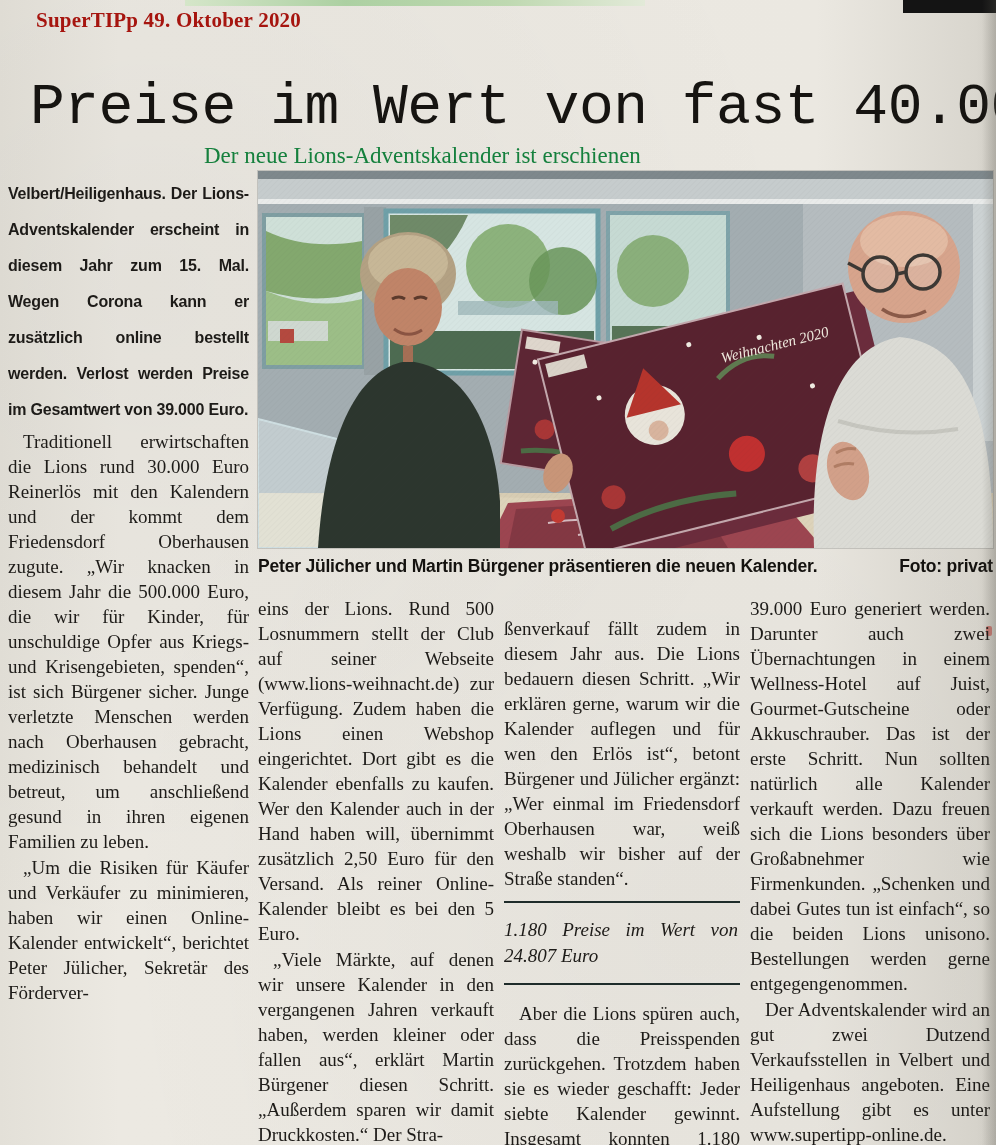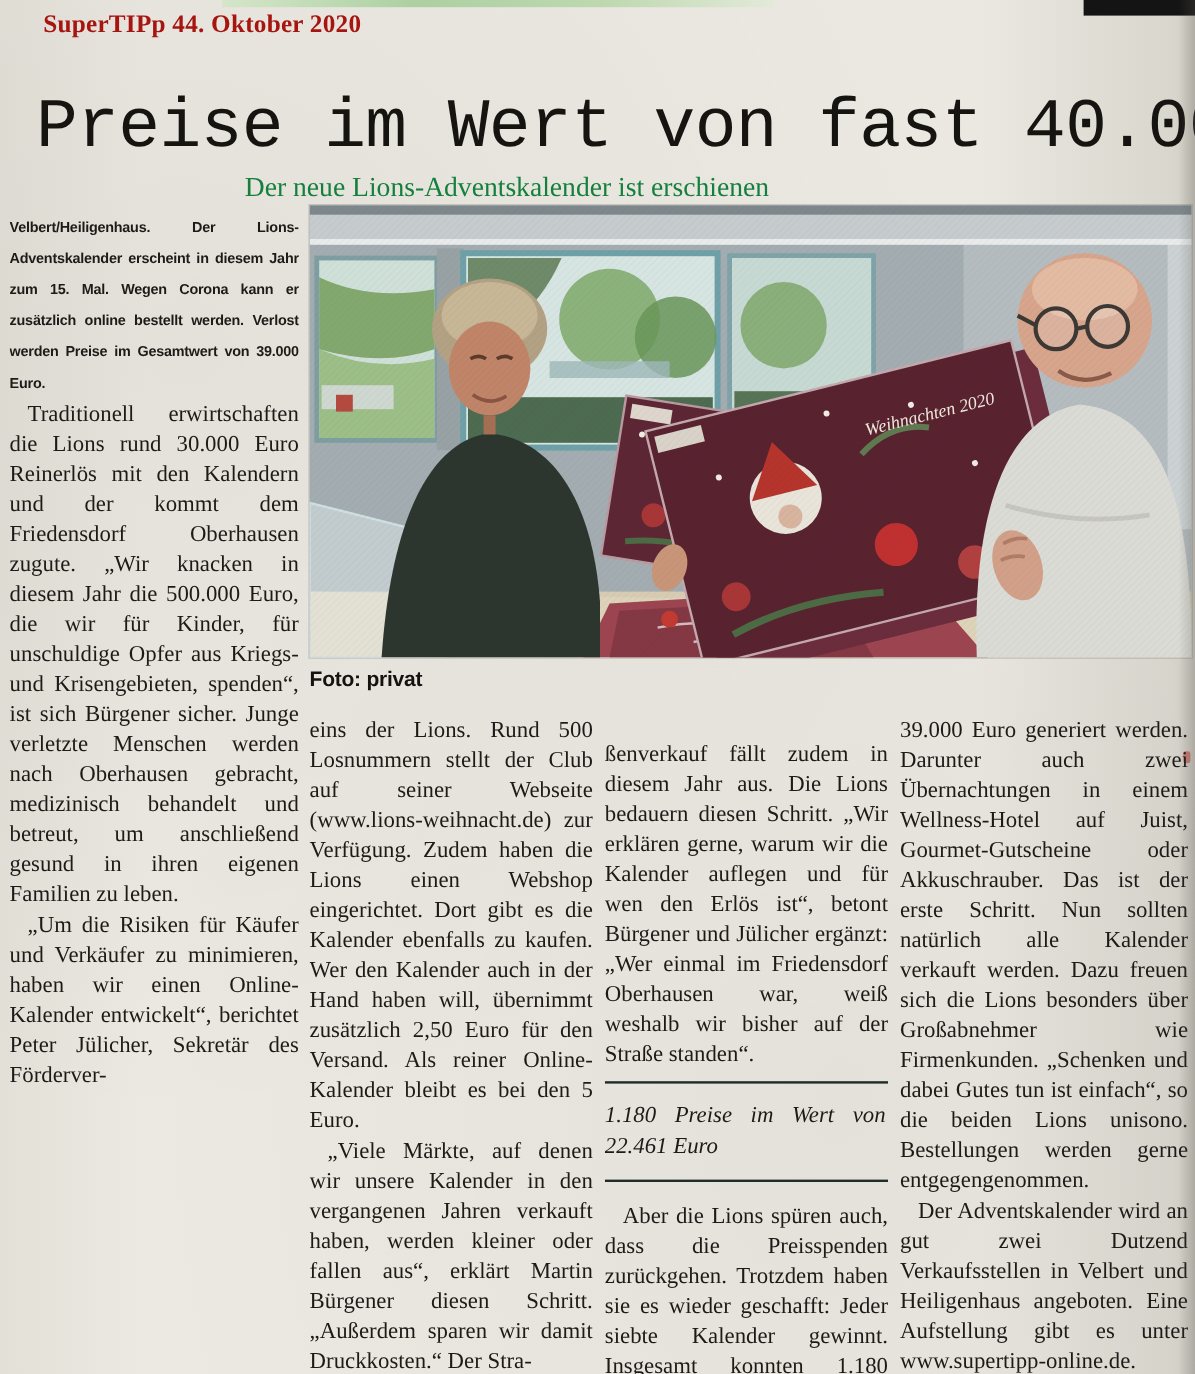--- a/index.html
+++ b/index.html
@@ -46,21 +46,21 @@
   }
 
   .col{position:absolute;text-align:justify;overflow:hidden;
     font-size:19px;line-height:25px;color:var(--ink);
     -webkit-hyphens:auto;hyphens:auto;}
   .col p{margin:0 0 1px 0;}
   .col p.indent{text-indent:15px;}
 
   .lead{
     font-family:"Liberation Sans",sans-serif;font-weight:bold;
-    font-size:12px;line-height:26px;letter-spacing:-0.2px;
+    font-size:16px;line-height:36px;letter-spacing:-0.2px;
     margin:0 0 4px 0;text-align:justify;
   }
 
   .col1{left:8px;top:176px;width:241px;height:969px;}
   .col2{left:258px;top:596px;width:236px;height:549px;}
   .col3{left:504px;top:616px;width:236px;height:549px;}
   .col4{left:750px;top:596px;width:240px;height:549px;}
 
   .photo-wrap{position:absolute;left:258px;top:171px;width:735px;height:377px;
     box-shadow:0 0 0 1px rgba(90,95,95,0.25);}
@@ -81,21 +81,21 @@
 </style>
 </head>
 <body>
 
 <div class="page">
 
   <div class="artifact-green"></div>
   <div class="artifact-black"></div>
   <div class="artifact-red-speck"></div>
 
-  <div class="masthead">SuperTIPp 44. Oktober 2020</div>
+  <div class="masthead">SuperTIPp 49. Oktober 2020</div>
 
   <h1 class="headline">Preise im Wert von fast 40.000 Euro</h1>
   <h2 class="subheadline">Der neue Lions-Adventskalender ist erschienen</h2>
 
   <div class="col col1">
     <p class="lead">Velbert/Heiligenhaus. Der Lions-Adventskalender erscheint in diesem Jahr zum 15. Mal. Wegen Corona kann er zusätzlich online bestellt werden. Verlost werden Preise im Gesamtwert von 39.000 Euro.</p>
     <p class="indent">Traditionell erwirtschaften die Lions rund 30.000 Euro Reinerlös mit den Kalendern und der kommt dem Friedensdorf Oberhausen zugute. „Wir knacken in diesem Jahr die 500.000 Euro, die wir für Kinder, für unschuldige Opfer aus Kriegs- und Krisengebieten, spenden“, ist sich Bürgener sicher. Junge verletzte Menschen werden nach Oberhausen gebracht, medizinisch behandelt und betreut, um anschließend gesund in ihren eigenen Familien zu leben.</p>
     <p class="indent">„Um die Risiken für Käufer und Verkäufer zu minimieren, haben wir einen Online-Kalender entwickelt“, berichtet Peter Jülicher, Sekretär des Förderver-</p>
   </div>
 
@@ -213,31 +213,32 @@
         <path d="M578 282 q10 -6 20 -4 M576 296 q10 -5 20 -3" stroke="#b07d64" stroke-width="3" fill="none"></path>
       </g>
 
       <ellipse cx="300" cy="302" rx="14" ry="20" fill="#c89578" transform="rotate(20 300 302)"></ellipse>
 
       <rect width="735" height="377" fill="url(#halftone)"></rect>
     </svg>
   </div>
 
   <div class="caption-row">
+    <span>Peter Jülicher und Martin Bürgener präsentieren die neuen Kalender.</span>
     <span>Foto: privat</span>
   </div>
 
   <div class="col col2">
     <p>eins der Lions. Rund 500 Losnummern stellt der Club auf seiner Webseite (www.lions-weihnacht.de) zur Verfügung. Zudem haben die Lions einen Webshop eingerichtet. Dort gibt es die Kalender ebenfalls zu kaufen. Wer den Kalender auch in der Hand haben will, übernimmt zusätzlich 2,50 Euro für den Versand. Als reiner Online-Kalender bleibt es bei den 5 Euro.</p>
     <p class="indent">„Viele Märkte, auf denen wir unsere Kalender in den vergangenen Jahren verkauft haben, werden kleiner oder fallen aus“, erklärt Martin Bürgener diesen Schritt. „Außerdem sparen wir damit Druckkosten.“ Der Stra-</p>
   </div>
 
   <div class="col col3">
     <p>ßenverkauf fällt zudem in diesem Jahr aus. Die Lions bedauern diesen Schritt. „Wir erklären gerne, warum wir die Kalender auflegen und für wen den Erlös ist“, betont Bürgener und Jülicher ergänzt: „Wer einmal im Friedensdorf Oberhausen war, weiß weshalb wir bisher auf der Straße standen“.</p>
-    <div class="pull-quote">1.180 Preise im Wert von 22.461 Euro</div>
+    <div class="pull-quote">1.180 Preise im Wert von 24.807 Euro</div>
     <p class="indent">Aber die Lions spüren auch, dass die Preisspenden zurückgehen. Trotzdem haben sie es wieder geschafft: Jeder siebte Kalender gewinnt. Insgesamt konnten 1.180 Preise im Wert von</p>
   </div>
 
   <div class="col col4">
     <p>39.000 Euro generiert werden. Darunter auch zwei Übernachtungen in einem Wellness-Hotel auf Juist, Gourmet-Gutscheine oder Akkuschrauber. Das ist der erste Schritt. Nun sollten natürlich alle Kalender verkauft werden. Dazu freuen sich die Lions besonders über Großabnehmer wie Firmenkunden. „Schenken und dabei Gutes tun ist einfach“, so die beiden Lions unisono. Bestellungen werden gerne entgegengenommen.</p>
     <p class="indent">Der Adventskalender wird an gut zwei Dutzend Verkaufsstellen in Velbert und Heiligenhaus angeboten. Eine Aufstellung gibt es unter www.supertipp-online.de.</p>
   </div>
 
   <div class="artifact-right-shade"></div>
 </div>

